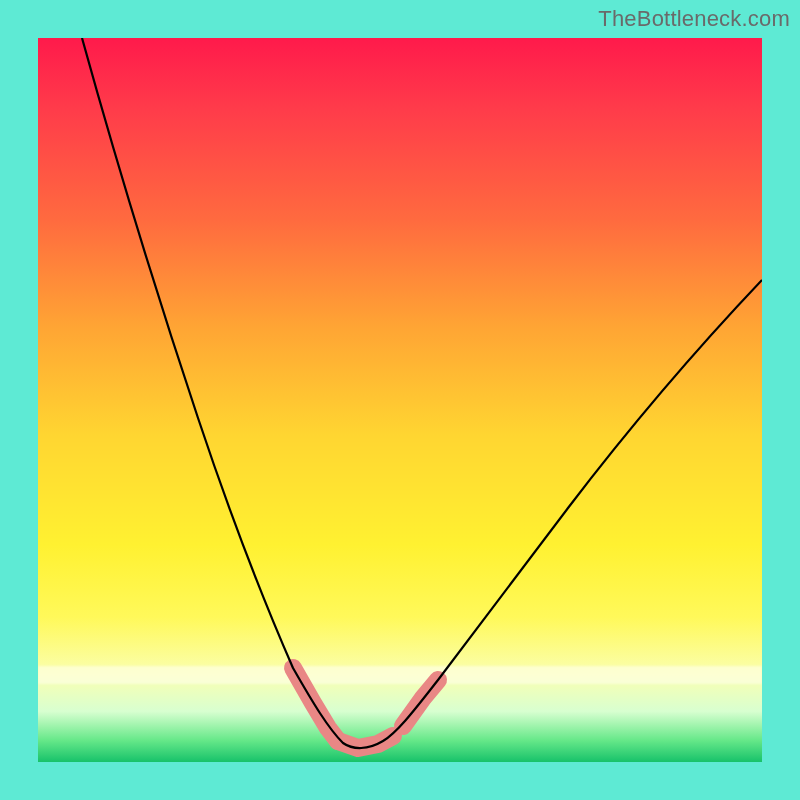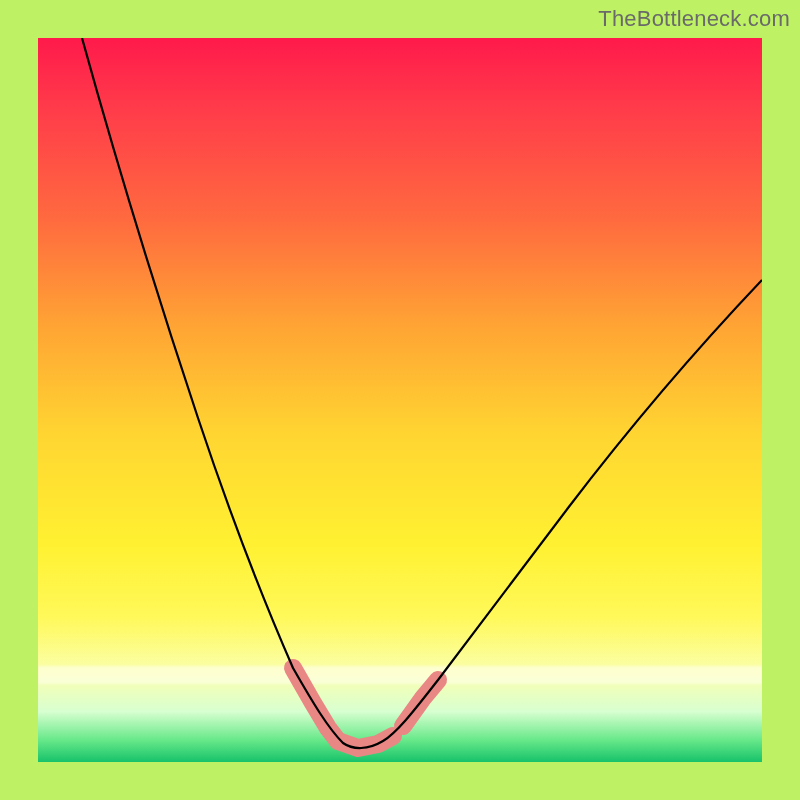--- a/index.html
+++ b/index.html
@@ -10,21 +10,21 @@
     background: #000;
     overflow: hidden;
     font-family: Arial, Helvetica, sans-serif;
   }
   .frame {
     position: absolute;
     left: 0;
     top: 0;
     width: 800px;
     height: 800px;
-    background: #bef264;
+    background: #5eead4;
   }
   .plot-area {
     position: absolute;
     left: 38px;
     top: 38px;
     width: 724px;
     height: 724px;
     overflow: hidden;
   }
   .gradient {

